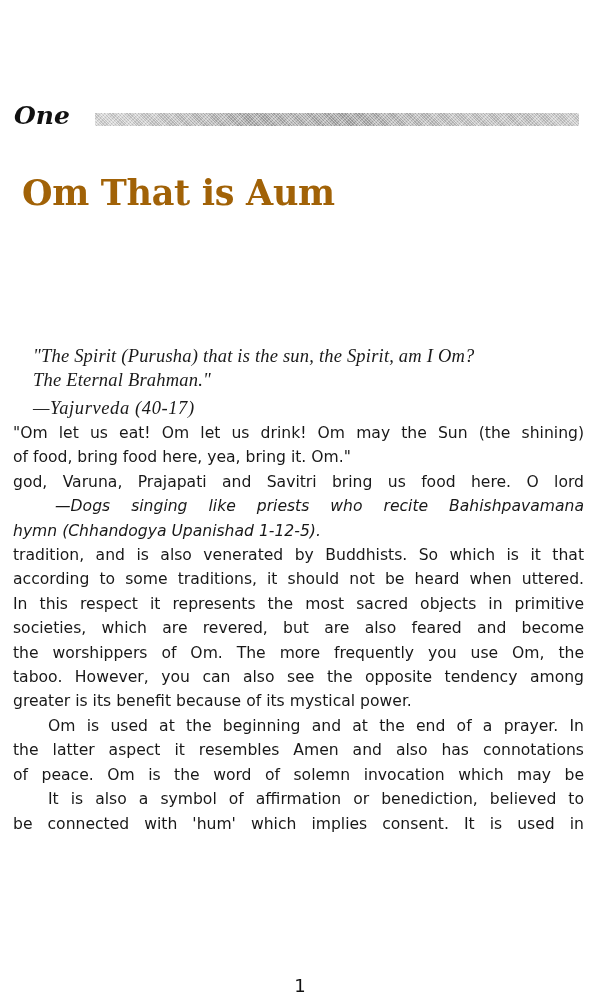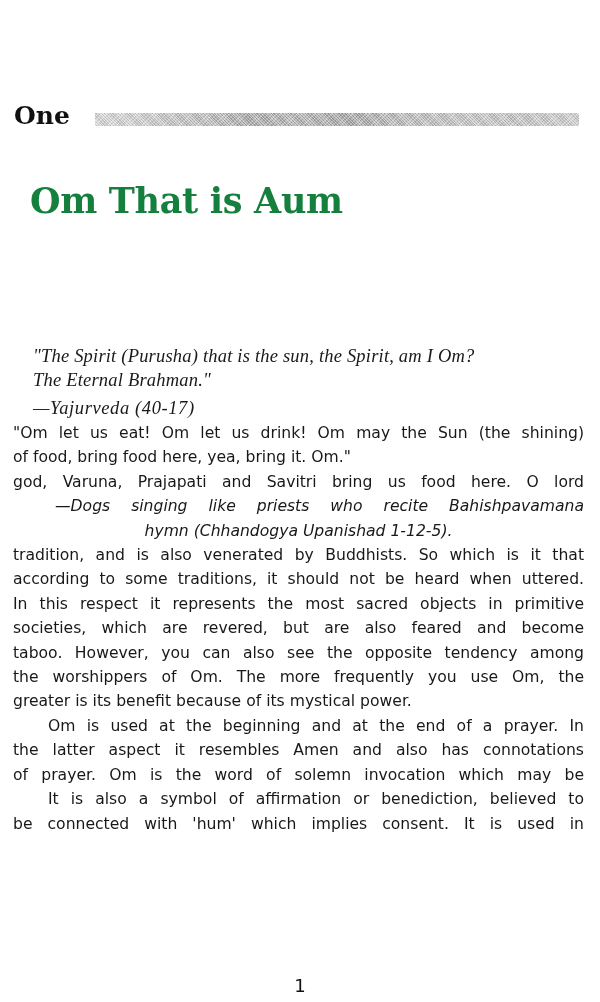--- a/index.html
+++ b/index.html
@@ -13,20 +13,21 @@
       position: relative;
       overflow: hidden;
       color: #141414;
     }
     .chapter-row {
       position: absolute;
       left: 14px;
       top: 100px;
       width: 566px;
       height: 32px;
+      font-style: italic;
     }
     .chapter-label {
       position: absolute;
       left: 0;
       top: 0;
       font-family: "DejaVu Serif", serif;
       font-weight: bold;
       font-size: 25px;
       line-height: 32px;
       color: #111;
@@ -39,26 +40,26 @@
       height: 13px;
       background:
         repeating-linear-gradient(45deg, rgba(255,255,255,0.35) 0 1px, rgba(0,0,0,0.06) 1px 2px),
         repeating-linear-gradient(-45deg, rgba(255,255,255,0.25) 0 1px, rgba(0,0,0,0.05) 1px 3px),
         linear-gradient(90deg, #d6d6d6 0%, #cfcfcf 10%, #bdbdbd 22%, #a9a9a9 32%, #b3b3b3 42%, #a6a6a6 52%, #b9b9b9 64%, #c8c8c8 76%, #c2c2c2 86%, #cfcfcf 100%);
     }
     .chapter-title {
       position: absolute;
       left: 14px;
       top: 160px;
-      margin: 16px;
+      margin: 8px;
       font-family: "DejaVu Serif", serif;
       font-weight: bold;
       font-size: 35px;
       line-height: 50px;
-      color: #15803d;
+      color: #a16207;
       letter-spacing: -0.3px;
     }
     .epigraph {
       position: absolute;
       left: 33px;
       top: 344px;
       width: 530px;
       font-family: "Liberation Serif", serif;
       font-style: italic;
       font-size: 18.5px;
@@ -91,21 +92,21 @@
     .body-text .line.last {
       text-align-last: left;
     }
     .body-text .line.indent {
       padding-left: 35px;
     }
     .body-text .attrib-line {
       display: block;
       white-space: nowrap;
       font-style: italic;
-      text-align: center;
+      text-align: left;
     }
     .body-text .attrib-line.first {
       text-align: justify;
       text-align-last: justify;
       padding-left: 42px;
       font-style: italic;
     }
     .page-number {
       position: absolute;
       left: 0;
@@ -142,29 +143,29 @@
     <span class="line">god, Varuna, Prajapati and Savitri bring us food here. O lord</span>
     <span class="attrib-line first">—Dogs singing like priests who recite Bahishpavamana</span>
     <span class="attrib-line">hymn (Chhandogya Upanishad 1-12-5).</span>
   </div>
 
   <div>
     <span class="line">tradition, and is also venerated by Buddhists. So which is it that</span>
     <span class="line">according to some traditions, it should not be heard when uttered.</span>
     <span class="line">In this respect it represents the most sacred objects in primitive</span>
     <span class="line">societies, which are revered, but are also feared and become</span>
+    <span class="line">the worshippers of Om. The more frequently you use Om, the</span>
     <span class="line">taboo. However, you can also see the opposite tendency among</span>
-    <span class="line">the worshippers of Om. The more frequently you use Om, the</span>
     <span class="line last">greater is its benefit because of its mystical power.</span>
   </div>
 
   <div>
     <span class="line indent">Om is used at the beginning and at the end of a prayer. In</span>
     <span class="line">the latter aspect it resembles Amen and also has connotations</span>
-    <span class="line">of prayer. Om is the word of solemn invocation which may be</span>
+    <span class="line">of peace. Om is the word of solemn invocation which may be</span>
   </div>
 
   <div>
     <span class="line indent">It is also a symbol of affirmation or benediction, believed to</span>
     <span class="line">be connected with 'hum' which implies consent. It is used in</span>
   </div>
 </div>
 
 <div class="page-number">1</div>
 

